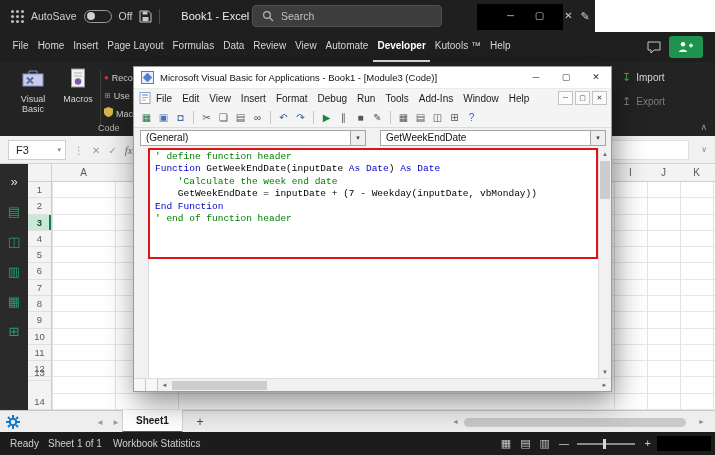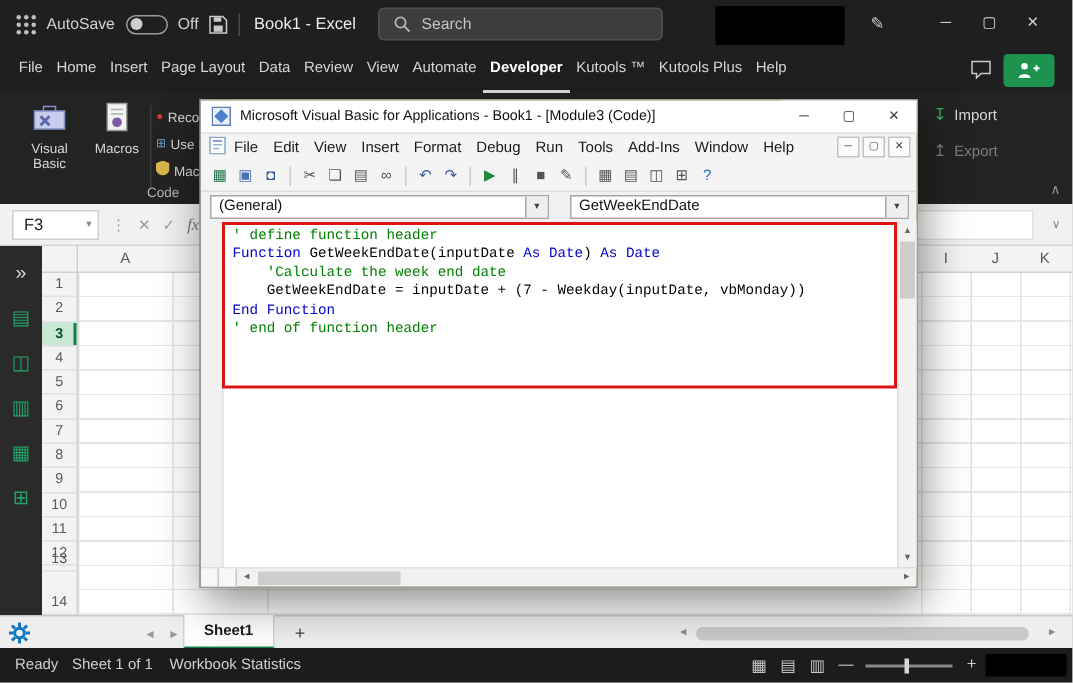--- a/index.html
+++ b/index.html
@@ -1,30 +1,30 @@
 <!DOCTYPE html>
 <html><head>
 <meta charset="utf-8">
 <style>
   *{margin:0;padding:0;box-sizing:border-box;}
   body{background:#555;font-family:"Liberation Sans","DejaVu Sans",sans-serif;}
   #root{position:relative;width:715px;height:455px;overflow:hidden;background:#fff;}
 
   
-  .titlebar{position:absolute;left:0;top:0;width:715px;height:32px;background:#1f1f1f;color:#cfcfcf;z-index:3;}
+  .titlebar{position:absolute;left:0;top:0;width:595px;height:32px;background:#1f1f1f;color:#cfcfcf;z-index:3;}
   .tb-left{position:absolute;left:10px;top:0;height:32px;display:flex;align-items:center;gap:7px;}
   .dots-wrap{width:14px;height:14px;position:relative;display:inline-block;}
   .dots{position:absolute;left:1px;top:1px;width:3px;height:3px;border-radius:50%;background:#bdbdbd;
     box-shadow:5px 0 #bdbdbd,10px 0 #bdbdbd,0 5px #bdbdbd,5px 5px #bdbdbd,10px 5px #bdbdbd,0 10px #bdbdbd,5px 10px #bdbdbd,10px 10px #bdbdbd;}
   .autosave-label,.autosave-state{font-size:10.5px;}
   .toggle{width:28px;height:13px;border-radius:7px;border:1px solid #9a9a9a;position:relative;display:inline-block;}
   .knob{position:absolute;left:2px;top:1.5px;width:8px;height:8px;border-radius:50%;background:#cfcfcf;}
   .qat-save{display:inline-flex;align-items:center;}
   .tb-sep{width:1px;height:15px;background:#4a4a4a;display:inline-block;}
-  .tb-title{font-size:11px;color:#ececec;margin-left:2px;white-space:nowrap;}
+  .tb-title{font-size:11px;color:#ececec;margin-left:14px;white-space:nowrap;}
   .searchbox{position:absolute;left:252px;top:5px;width:190px;height:22px;background:#3d3d3d;border:1px solid #505050;border-radius:4px;display:flex;align-items:center;gap:7px;padding-left:9px;font-size:10.5px;color:#c3c3c3;}
   .redaction-top{position:absolute;left:477px;top:4px;width:86px;height:26px;background:#000;}
   .pencil-btn{position:absolute;left:572px;top:0;width:26px;height:32px;text-align:center;line-height:32px;font-size:11px;color:#cfcfcf;cursor:default;}
   .winbtns{position:absolute;right:12px;top:0;display:flex;}
   .winbtn{width:29px;height:32px;line-height:32px;text-align:center;font-size:10px;color:#cfcfcf;}
 
   
   .menurow{position:absolute;left:0;top:32px;width:715px;height:30px;background:#1f1f1f;z-index:3;}
   .rtabs{position:absolute;left:8px;top:0;height:30px;display:flex;}
   .rtab{font-size:10px;color:#d6d6d6;padding:0 4.5px;line-height:28px;white-space:nowrap;}
@@ -168,27 +168,27 @@
       <span class="winbtn">✕</span>
     </div>
   </div>
 
   <div class="menurow">
     <div id="ribbon-tabs" class="rtabs">
         <div class="rtab">File</div>
         <div class="rtab">Home</div>
         <div class="rtab">Insert</div>
         <div class="rtab">Page Layout</div>
+        <div class="rtab">Formulas</div>
         <div class="rtab">Data</div>
         <div class="rtab">Review</div>
         <div class="rtab">View</div>
         <div class="rtab">Automate</div>
         <div class="rtab active">Developer</div>
         <div class="rtab">Kutools ™</div>
-        <div class="rtab">Kutools Plus</div>
         <div class="rtab">Help</div>
       </div>
     <span class="comments-btn">
       <svg width="14" height="13" viewBox="0 0 14 13">
           <path d="M1 1 h12 v8 h-6 l-3 3 v-3 h-3 z" fill="none" stroke="#c8c8c8"></path>
         </svg>
     </span>
     <span class="share-btn">
       <svg width="16" height="12" viewBox="0 0 16 12">
           <circle cx="5" cy="3.2" r="2.2" fill="#fff"></circle>

